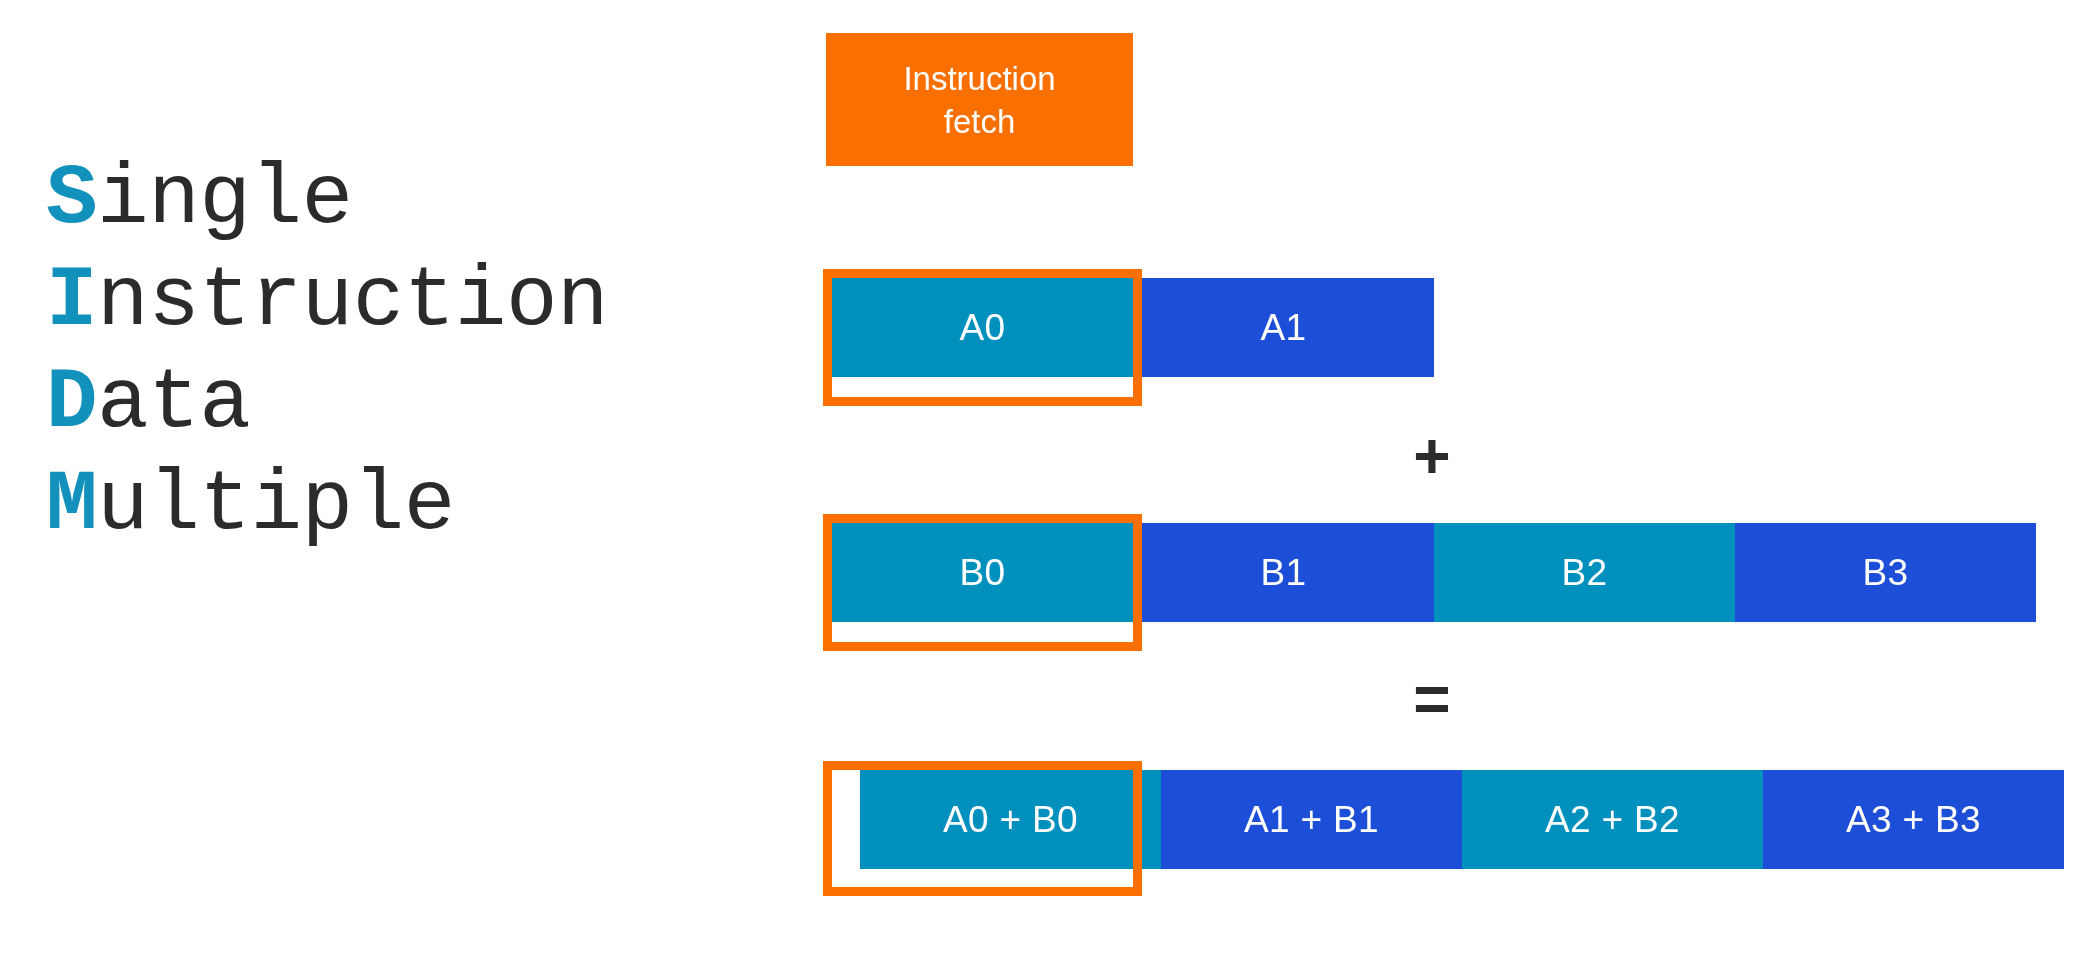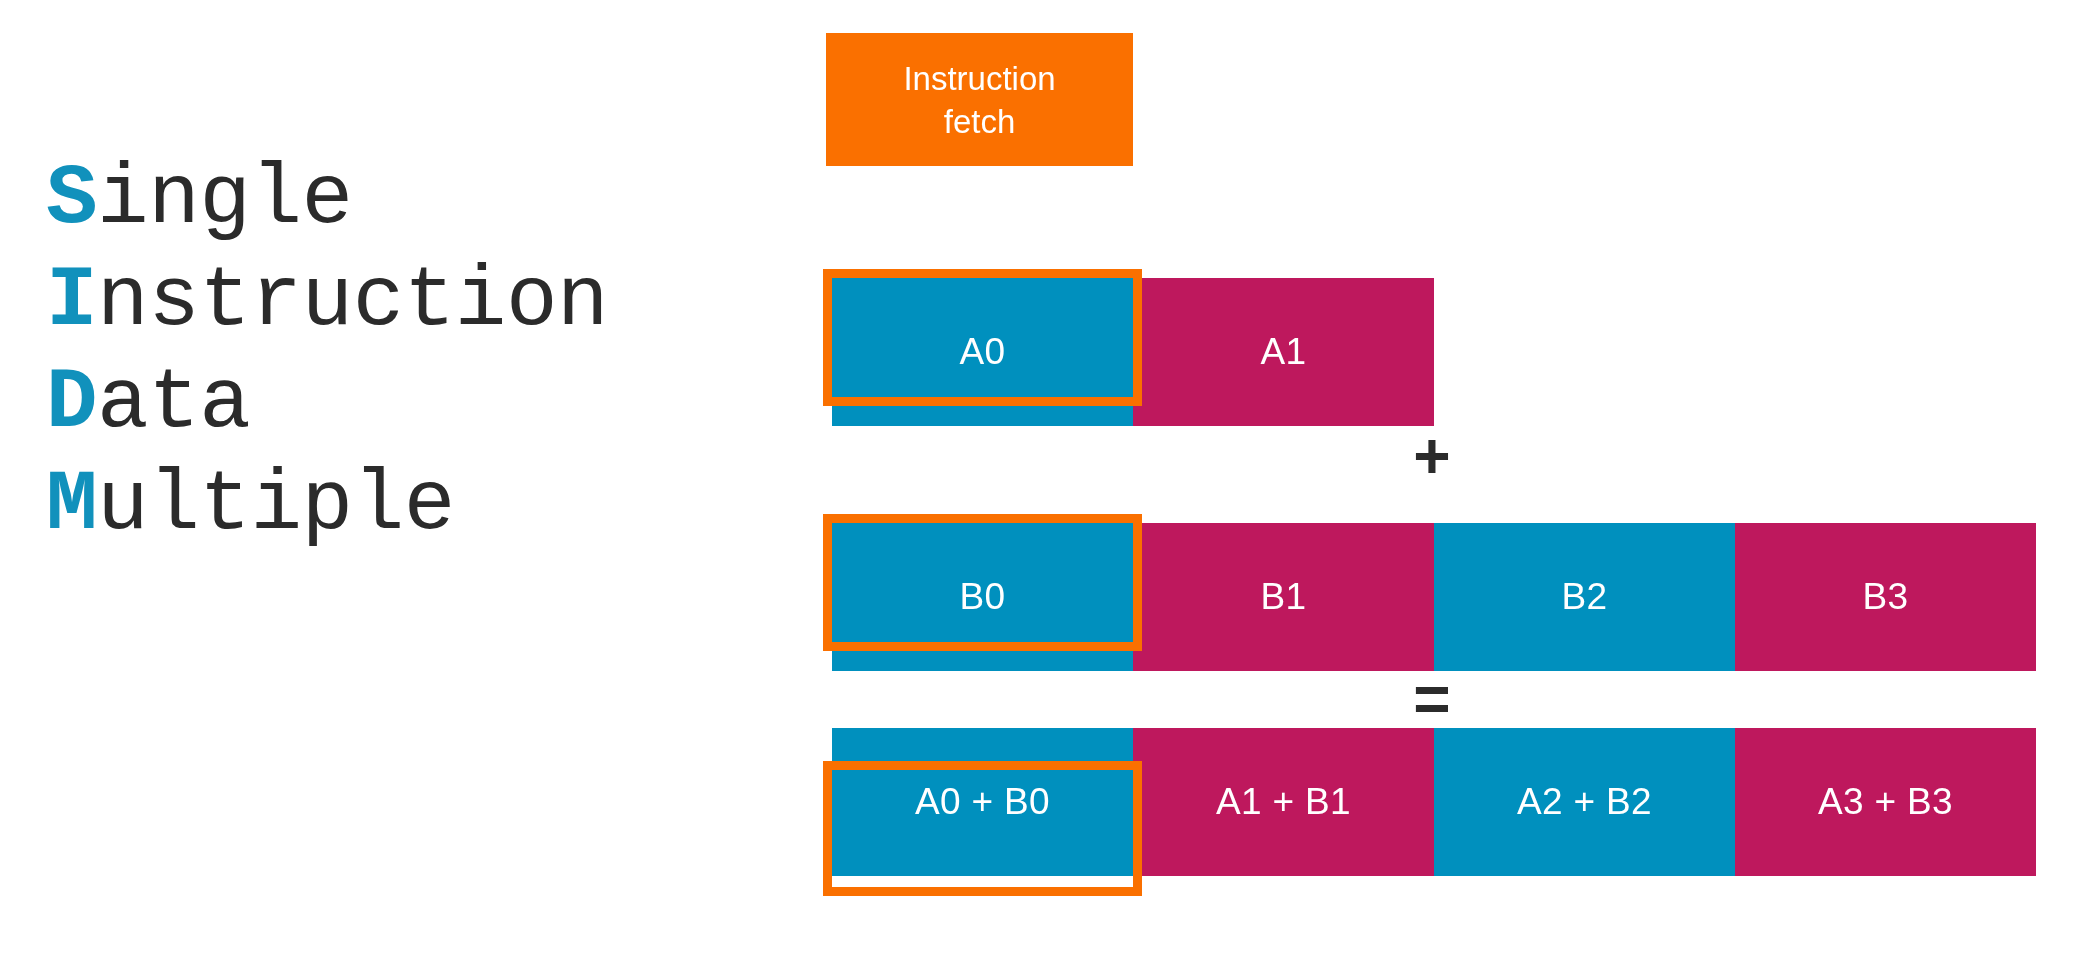--- a/index.html
+++ b/index.html
@@ -63,32 +63,32 @@
   }
 
   
   .vector-row {
     position: absolute;
     left: 832px;
     display: flex;
   }
   .vec-cell {
     width: 301px;
-    height: 148px;
+    height: 99px;
     display: flex;
     align-items: center;
     justify-content: center;
     box-sizing: border-box;
     color: #ffffff;
     font-size: 37px;
     font-weight: 400;
     letter-spacing: 0.3px;
   }
   .vec-cell.cyan  { background: #0090be; }
-  .vec-cell.navy  { background: #be185d; text-align: center; }
+  .vec-cell.navy  { background: #1d4ed8; text-align: center; }
 
   
   .lane-highlight {
     position: absolute;
     box-sizing: border-box;
     border: 9px solid #fa7000;
     pointer-events: none;
   }
 
   
@@ -97,21 +97,21 @@
     color: #2b2b2b;
     font-size: 64px;
     font-weight: 700;
     line-height: 1;
     text-align: center;
     width: 120px;
   }
 
   #row-a     { top: 278px; }
   #row-b     { top: 523px; }
-  #row-r     { top: 728px; }
+  #row-r     { top: 770px; padding-left: 28px; }
 
   #hl-a { left: 823px; top: 269px; width: 319px; height: 137px; }
   #hl-b { left: 823px; top: 514px; width: 319px; height: 137px; }
   #hl-r { left: 823px; top: 761px; width: 319px; height: 135px; }
 
   #op-plus   { left: 1372px; top: 424px; }
   #op-equals { left: 1372px; top: 667px; }
 </style>
 </head>
 <body>

